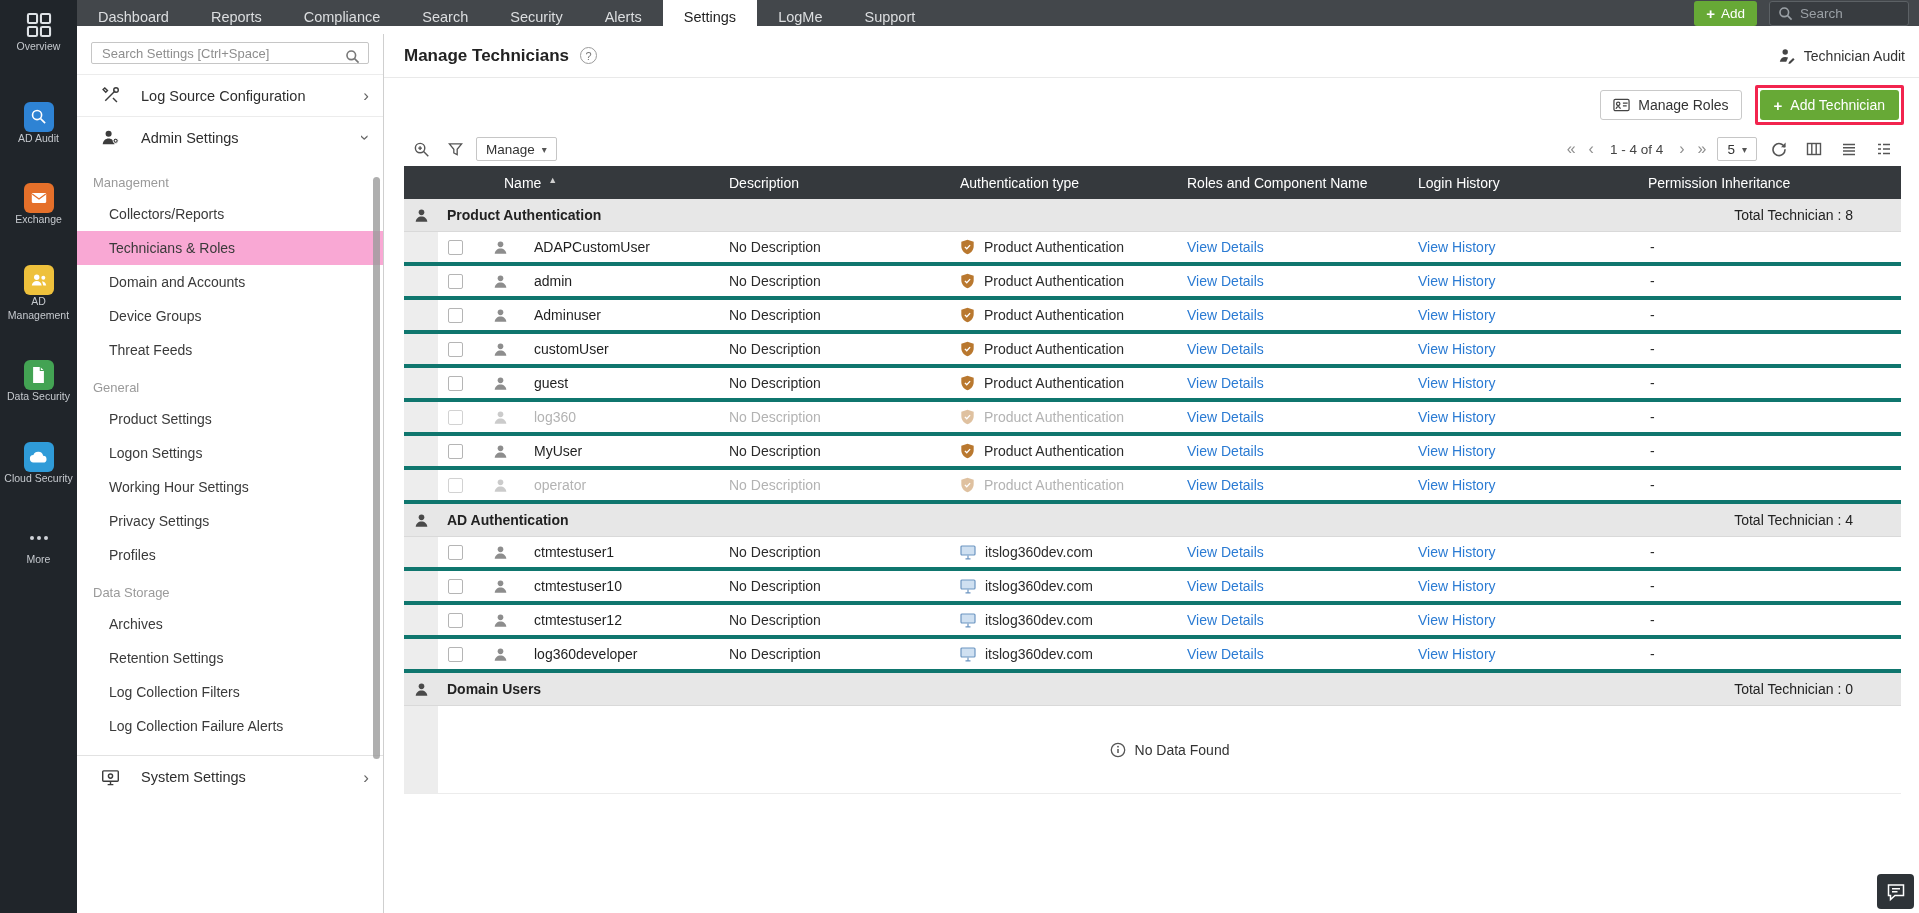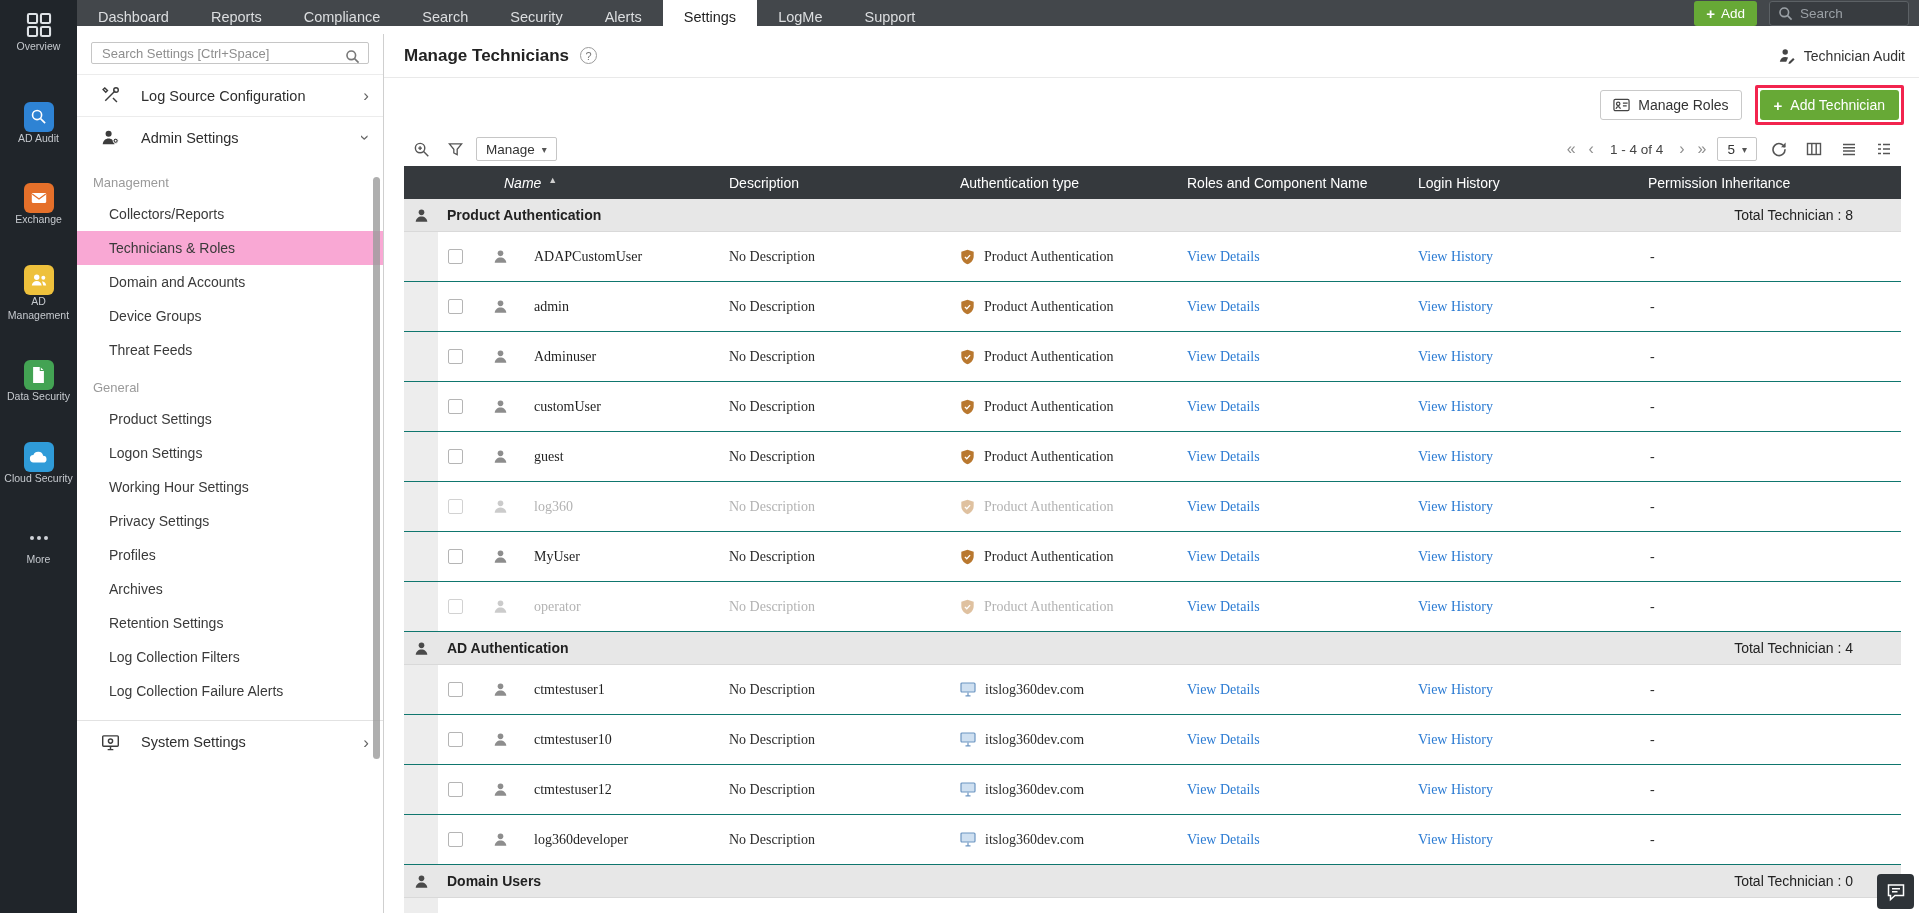--- a/index.html
+++ b/index.html
@@ -62,27 +62,27 @@
   .toolbar { height:34px; display:flex; align-items:center; gap:8px; padding:0 4px; }
   .icon-btn { width:26px; height:24px; display:flex; align-items:center; justify-content:center; color:#555; cursor:pointer; background:none; border:none; }
   .dd-btn { height:24px; border:1px solid #c6c6c6; background:#fff; border-radius:2px; padding:0 9px; font-size:13.5px; color:#333; display:flex; align-items:center; gap:7px; cursor:pointer; }
   .caret { font-size:10px; color:#555; }
   .toolbar-right { margin-left:auto; display:flex; align-items:center; gap:9px; }
   .pg-btn { color:#8f8f8f; font-size:16px; background:none; border:none; cursor:pointer; padding:0 2px; line-height:1; }
   .pg-label { font-size:13.5px; color:#444; margin:0 5px; }
 
   .t-head { display:grid; grid-template-columns:34px 44px 36px 209px 231px 227px 231px 230px 1fr; background:var(--table-header-dark,#35393d); color:#fff; height:33px; align-items:center; font-size:14px; }
   .th { padding-left:2px; cursor:pointer; }
-  .th-name { grid-column:3/5; padding-left:22px; display:flex; align-items:flex-start; gap:7px;font-style:italic; }
+  .th-name { grid-column:3/5; padding-left:22px; display:flex; align-items:flex-start; gap:7px; }
   .sort-asc { font-size:9px; color:#cfcfcf; }
   .t-group-row { display:grid; grid-template-columns:34px 1fr auto; background:#e7e7e7; height:33px; align-items:center; border-bottom:1px solid #d9d9d9; }
   .t-group-row .c0 { background:transparent; display:flex; align-items:center; justify-content:center; color:#4a4a4a; height:100%; }
   .g-label { font-weight:bold; font-size:14px; color:#222; padding-left:9px; }
   .g-total { font-size:14px; color:#222; padding-right:48px; }
-  .t-row { display:grid; grid-template-columns:34px 44px 36px 209px 231px 227px 231px 230px 1fr; height:50px; align-items:center; border-bottom:1px solid #0f766e; background:#fff; font-size:14px;font-family:Liberation Serif, serif; }
+  .t-row { display:grid; grid-template-columns:34px 44px 36px 209px 231px 227px 231px 230px 1fr; height:34px; align-items:center; border-bottom:4px solid #0f766e; background:#fff; font-size:14px; }
   .c0 { height:100%; background:#ededed; }
   .c-check { display:flex; align-items:center; padding-left:10px; }
   .c-check input { width:15px; height:15px; appearance:none; -webkit-appearance:none; border:1px solid #b5b5b5; border-radius:2px; background:#fff; cursor:pointer; }
   .c-icon { display:flex; justify-content:center; color:#8d8d8d; }
   .c-name { padding-left:16px; color:#1f1f1f; }
   .c-desc { padding-left:2px; color:#2b2b2b; }
   .c-auth { display:flex; align-items:center; gap:9px; padding-left:2px; color:#2b2b2b; }
   .c-link { padding-left:2px; }
   .c-perm { padding-left:4px; color:#2b2b2b; }
   .t-link { color:var(--link-blue,#2b7bd3); text-decoration:none; cursor:pointer; }
@@ -239,20 +239,21 @@
         <div class="sb-item active">Technicians &amp; Roles</div>
         <div class="sb-item">Domain and Accounts</div>
         <div class="sb-item">Device Groups</div>
         <div class="sb-item">Threat Feeds</div>
         <div class="sb-section-label">General</div>
         <div class="sb-item">Product Settings</div>
         <div class="sb-item">Logon Settings</div>
         <div class="sb-item">Working Hour Settings</div>
         <div class="sb-item">Privacy Settings</div>
         <div class="sb-item">Profiles</div>
+        <div class="sb-section-label">Data Storage</div>
         <div class="sb-item">Archives</div>
         <div class="sb-item">Retention Settings</div>
         <div class="sb-item">Log Collection Filters</div>
         <div class="sb-item">Log Collection Failure Alerts</div>
       </div>
     <div class="sb-bottom">
         <div class="sb-top-item">
           <span class="ic ">
             <svg width="19" height="19" viewBox="0 0 20 20" fill="none" stroke="#3c3c3c" stroke-width="1.5">
               <rect x="1.8" y="3" width="16.4" height="11" rx="1"></rect>

